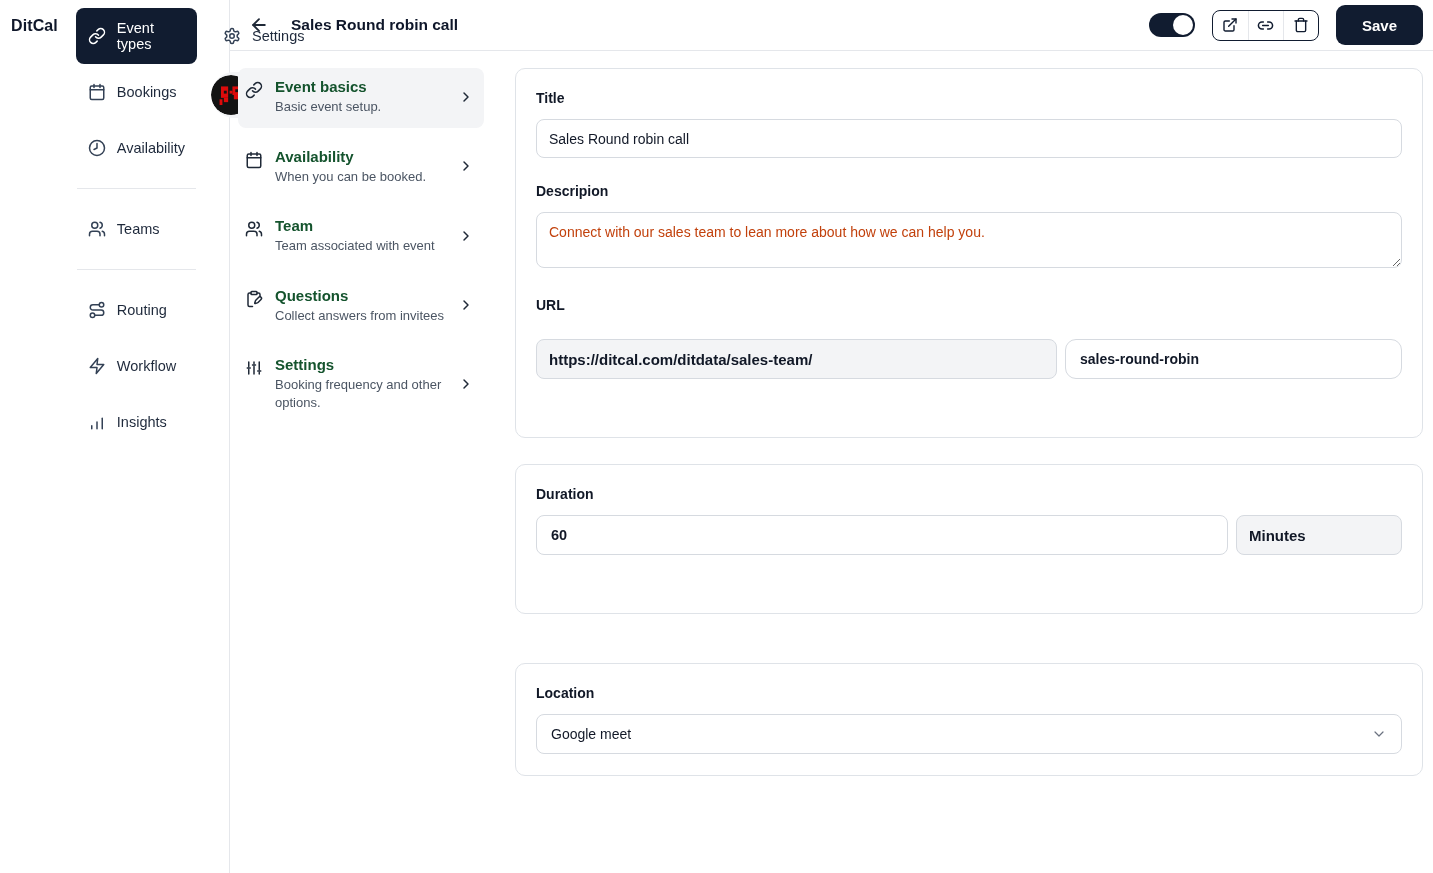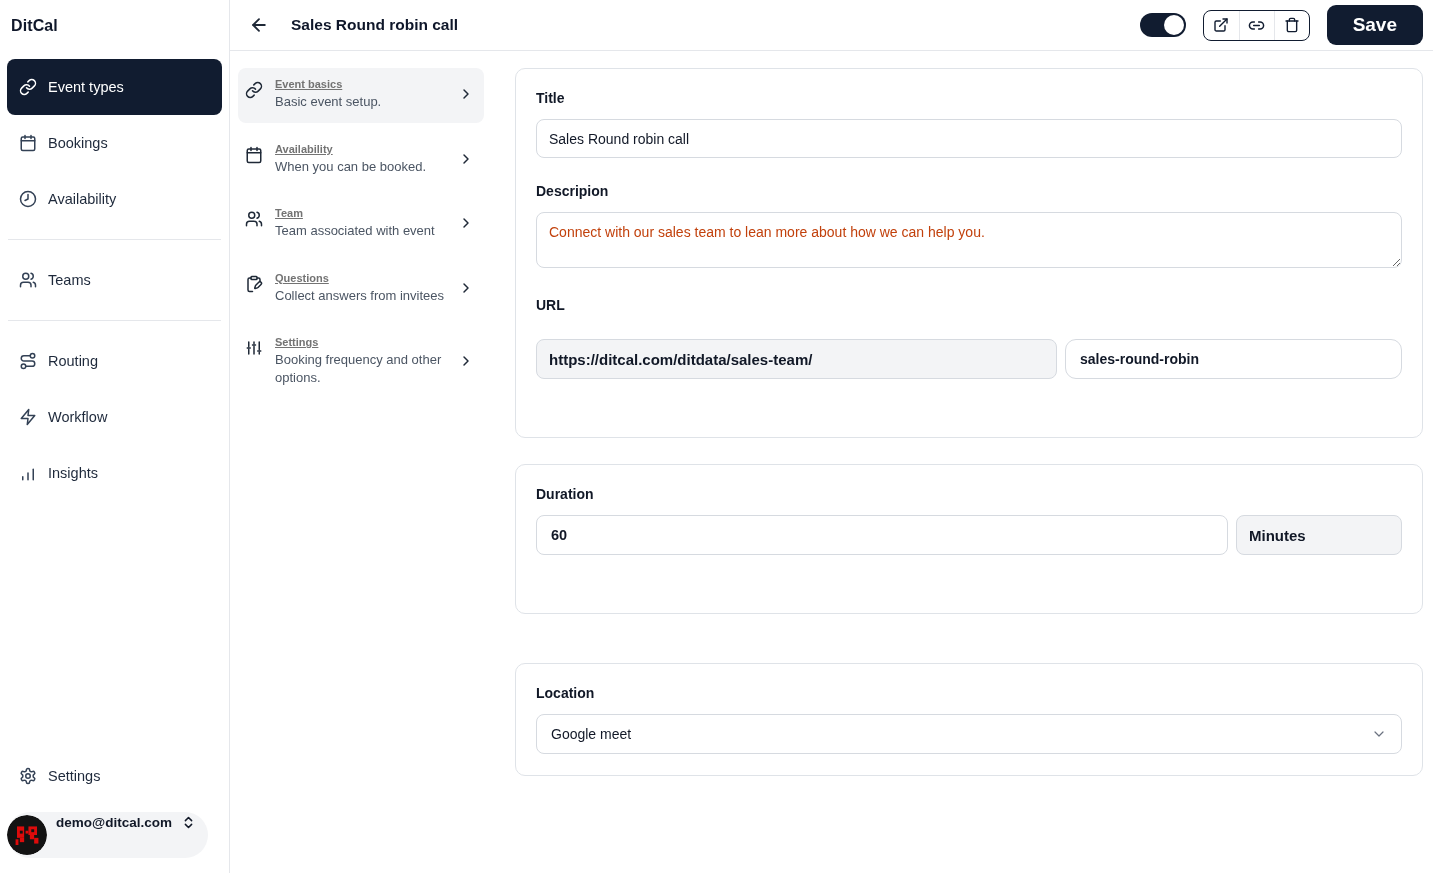--- a/index.html
+++ b/index.html
@@ -9,21 +9,21 @@
     background: #ffffff;
     color: #0f172a;
     display: flex;
   }
   svg { display: block; }
 
   
   .sidebar {
     width: 230px; height: 100%;
     border-right: 1px solid #e5e7eb;
-    display: flex; flex-direction: column;
+    display: flex; flex-direction: row;
     flex-shrink: 0;
   }
   .sidebar-logo {
     height: 51px; display: flex; align-items: center;
     padding: 0 11px; font-size: 16px; font-weight: 700;
     letter-spacing: 0.1px;
   }
   .sidebar-nav { padding: 8px 7px 0 7px; flex: 1; }
   .side-item {
     display: flex; align-items: center; gap: 11px;
@@ -66,37 +66,37 @@
     display: flex; align-items: stretch; border: 1px solid #111c30;
     border-radius: 8px; overflow: hidden; height: 31px; background: #fff;
   }
   .icon-btn {
     width: 35px; display: flex; align-items: center; justify-content: center;
     cursor: pointer; color: #111c30;
   }
   .icon-btn + .icon-btn { border-left: 1px solid #e5e7eb; }
   .save-btn {
     height: 40px; padding: 0 26px; background: #111c30; color: #fff;
-    border: none; border-radius: 9px; font-size: 19px; font-weight: 700;
+    border: none; border-radius: 9px; font-size: 15px; font-weight: 700;
     font-family: inherit; cursor: pointer;
   }
 
   .workspace { display: flex; flex: 1; overflow: hidden; }
 
   
   .nav-panel { width: 262px; padding: 17px 8px 0 8px; flex-shrink: 0; }
   .panel-item {
     display: flex; align-items: flex-start; gap: 12px;
     padding: 10px 10px 12px 7px; border-radius: 8px; cursor: pointer;
     margin-bottom: 10px;
   }
   .panel-item.active { background: #f3f4f6; }
   .panel-item .ic { color: #1f2937; margin-top: 3px; flex-shrink: 0; }
   .panel-text { flex: 1; }
-  .panel-title { font-size: 11px; font-weight: 700; color: #737373; text-decoration: underline; }
+  .panel-title { font-size: 15px; font-weight: 700; color: #14532d; }
   .panel-desc { font-size: 13px; color: #4b5563; margin-top: 3px; line-height: 1.35; }
   .panel-chevron { color: #1f2937; align-self: center; flex-shrink: 0; }
 
   
   .content { flex: 1; padding: 17px 10px 0 23px; overflow: hidden; }
   .card {
     border: 1px solid #dfe3e8; border-radius: 10px;
     padding: 21px 20px; background: #fff;
   }
   .card-1 { padding-bottom: 58px; margin-bottom: 26px; }

